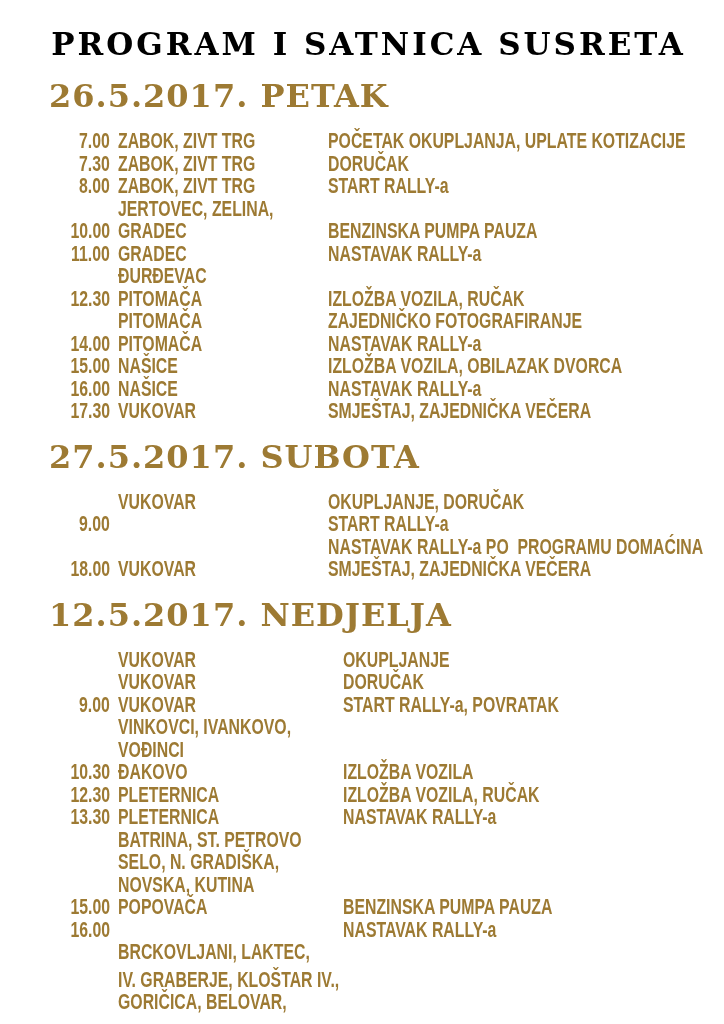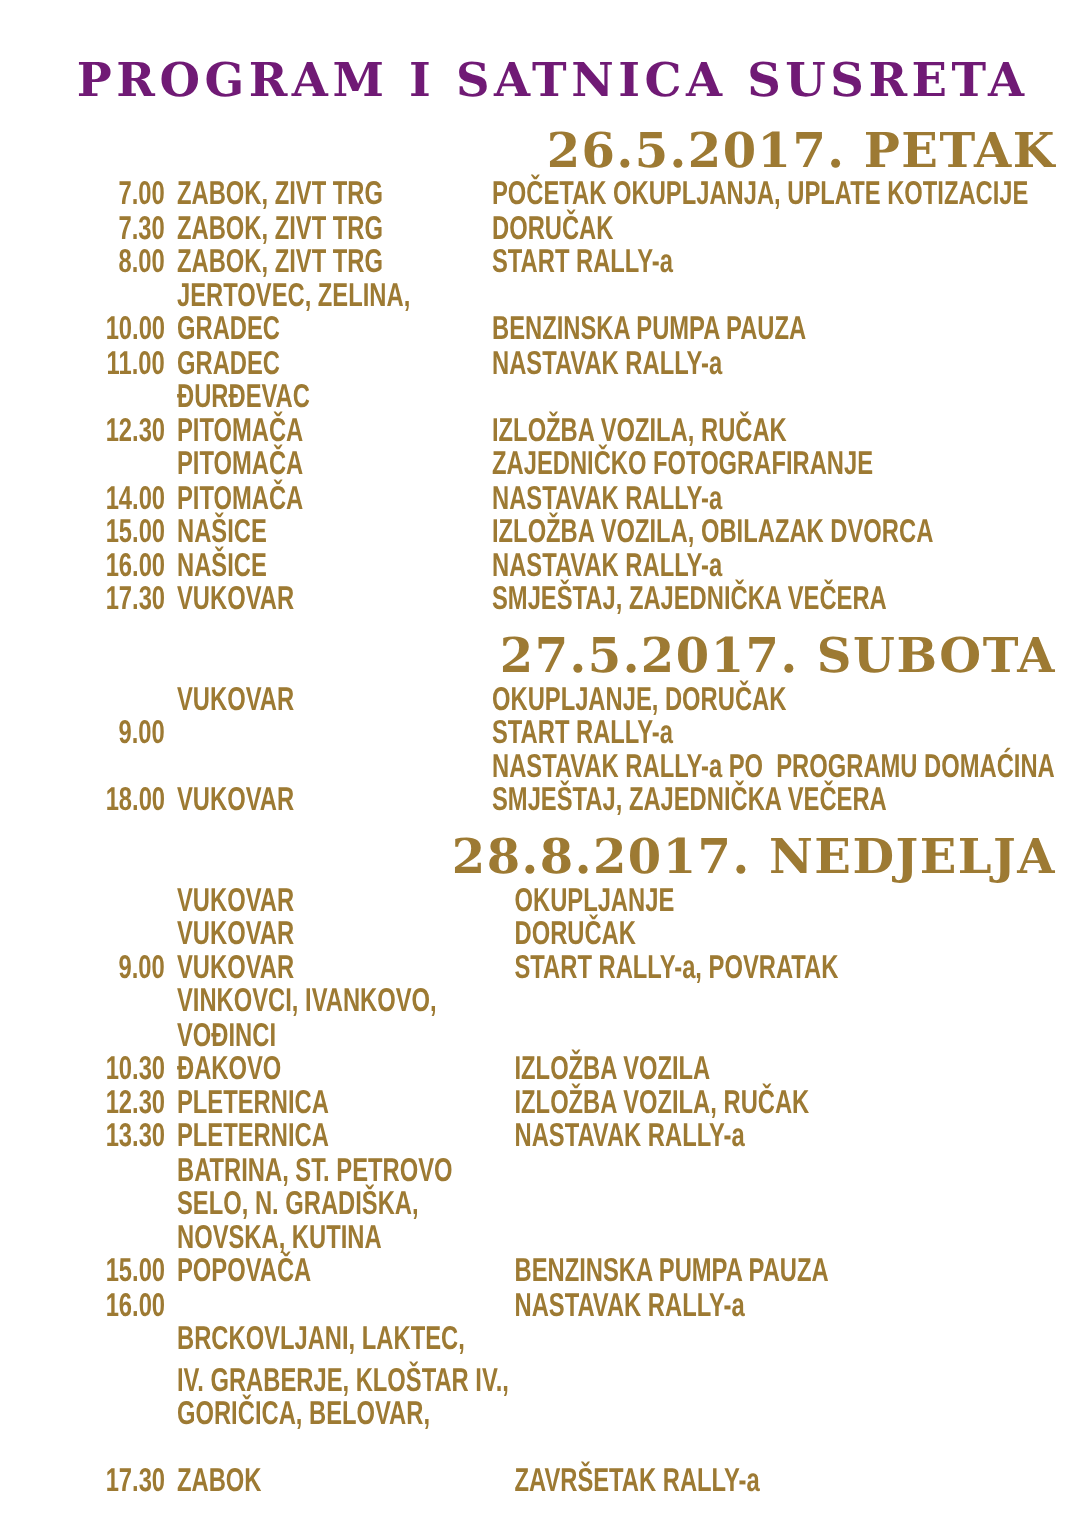--- a/index.html
+++ b/index.html
@@ -14,42 +14,41 @@
     font-family: "Liberation Sans", sans-serif;
     color: #9d7a33;
   }
   .page {
     box-sizing: border-box;
     width: 724px;
     height: 1024px;
     padding: 26px 20px 0 33px;
   }
   .title {
-    margin: 10px;
+    margin: 0;
     font-family: "DejaVu Serif", serif;
     font-weight: bold;
     font-size: 31px;
     letter-spacing: 3px;
     line-height: 36px;
     text-align: center;
-    color: #701a75;
+    color: #000000;
     white-space: nowrap;
   }
   .section { margin: 0; }
   .section + .section { margin-top: 8px; }
   .heading {
-    margin: 0;
+    margin: 16px;
     font-family: "DejaVu Serif", serif;
     font-weight: bold;
     font-size: 32px;
     letter-spacing: 1px;
     line-height: 36px;
     color: #9d7a33;
     white-space: nowrap;
-    text-align: right;
   }
   .rows { }
   .row {
     display: flex;
     align-items: flex-start;
     height: 22.5px;
     line-height: 22.5px;
   }
   .cell {
     font-weight: bold;
@@ -191,21 +190,21 @@
 
   <div class="row">
     <div class="cell cell-time"><span class="cnd">18.00</span></div>
     <div class="cell cell-loc"><span class="cnd">VUKOVAR</span></div>
     <div class="cell cell-activity"><span class="cnd">SMJEŠTAJ, ZAJEDNIČKA VEČERA</span></div>
   </div>
 </div>
   </section>
 
   <section class="section">
-    <h2 class="heading">28.8.2017. NEDJELJA</h2>
+    <h2 class="heading">12.5.2017. NEDJELJA</h2>
     <div class="rows">
   <div class="row">
     <div class="cell cell-time"><span class="cnd"></span></div>
     <div class="cell cell-loc"><span class="cnd">VUKOVAR</span></div>
     <div class="cell cell-activity"><span class="cnd">OKUPLJANJE</span></div>
   </div>
 
   <div class="row">
     <div class="cell cell-time"><span class="cnd"></span></div>
     <div class="cell cell-loc"><span class="cnd">VUKOVAR</span></div>

